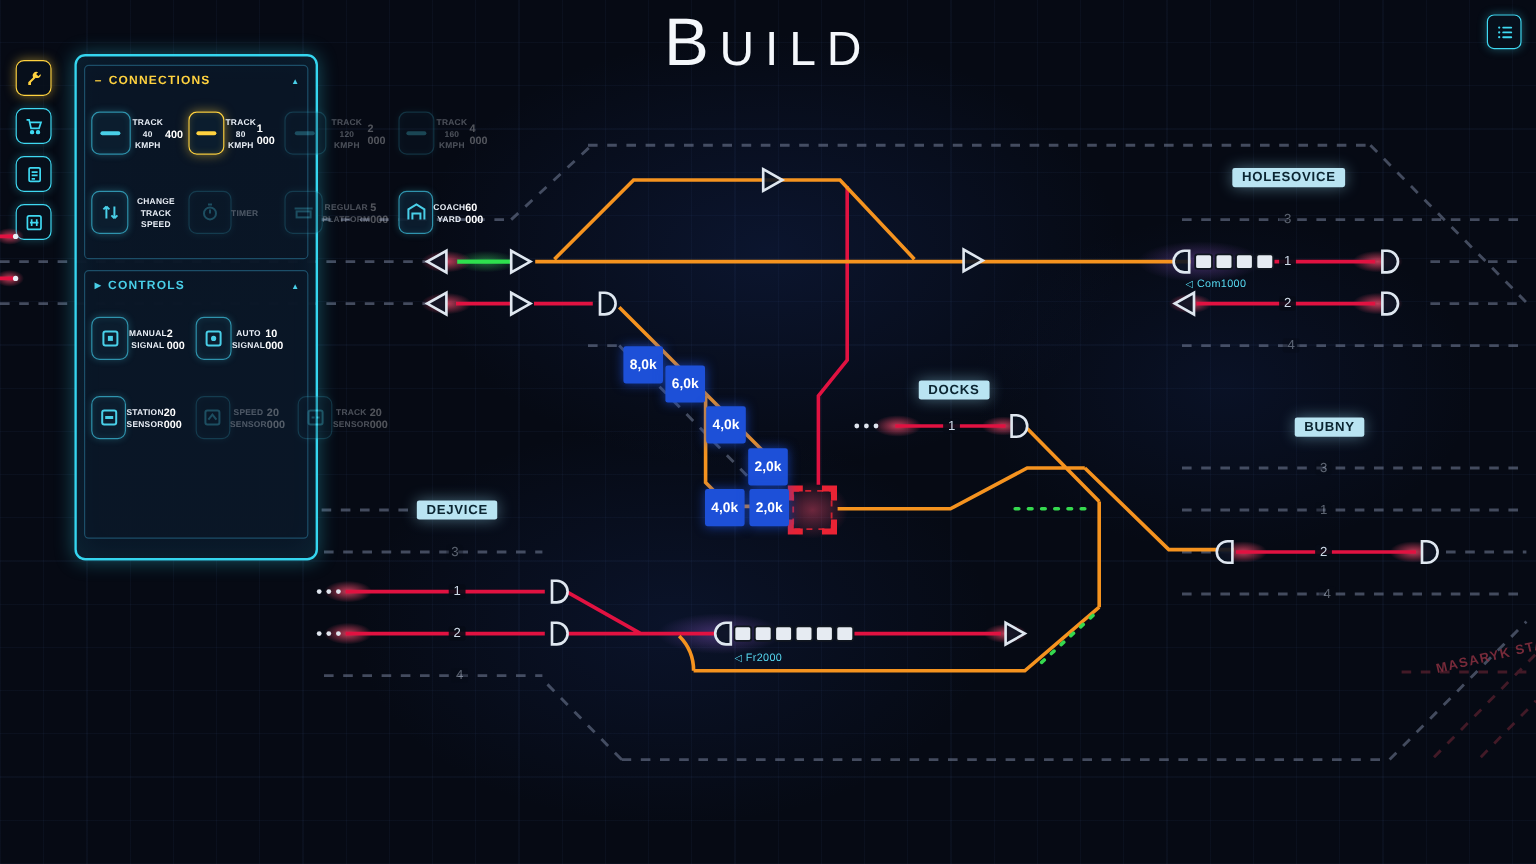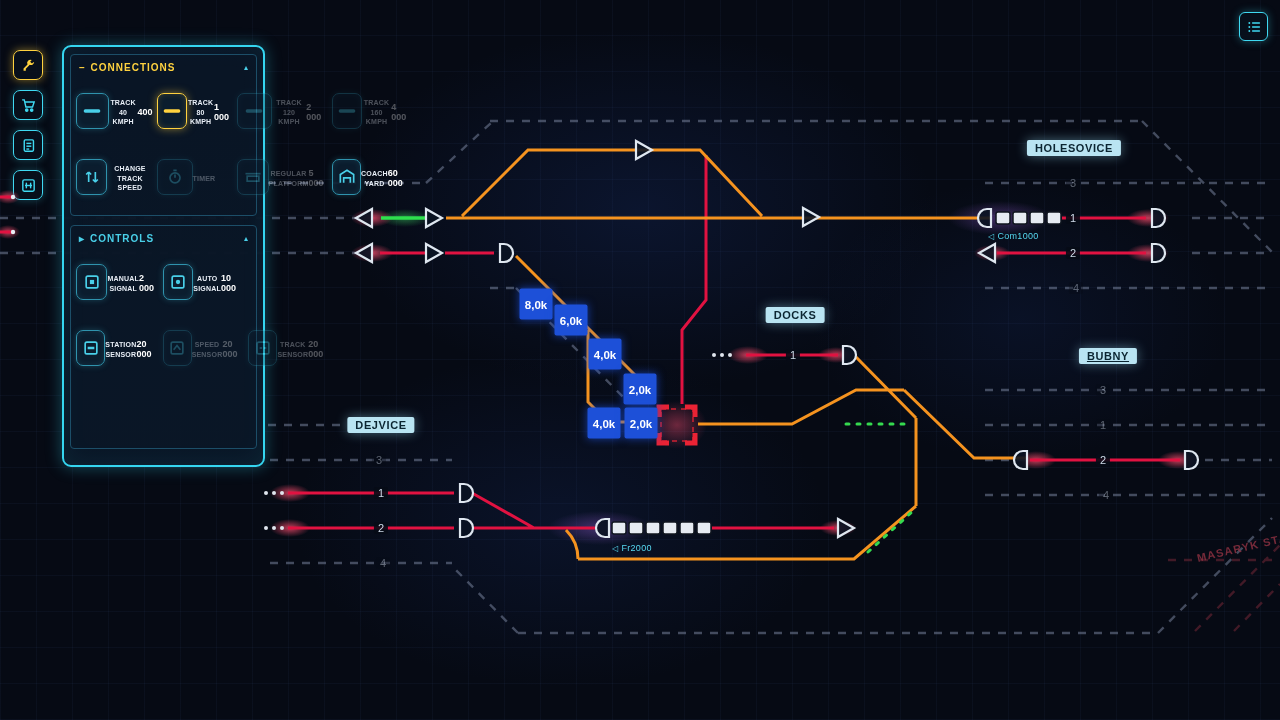--- a/index.html
+++ b/index.html
@@ -220,22 +220,22 @@
       </g>
     </g>
 
     <g>
       <rect x="661" y="409" width="32" height="32" fill="none" stroke="#ea2334" stroke-width="1.5" stroke-dasharray="5 5" opacity="0.85"></rect>
       <path fill="none" stroke="#ea2334" stroke-width="5" d="M659 417 V407 H669 M685 407 H695 V417 M695 433 V443 H685 M669 443 H659 V433"></path>
     </g>
   </svg>
 
   <div class="ov pt station-badge" style="left:1074px;top:148px;">Holesovice</div>
-  <div class="ov pt station-badge" style="left:795px;top:315px;">Docks</div>
-  <div class="ov pt station-badge" style="left:1108px;top:356px;text-decoration:underline;">Bubny</div>
+  <div class="ov pt station-badge" style="left:795px;top:325px;">Docks</div>
+  <div class="ov pt station-badge" style="left:1108px;top:356px;">Bubny</div>
   <div class="ov pt station-badge" style="left:381px;top:425px;">Dejvice</div>
   <div class="ov masaryk" style="left:1197px;top:552px;">Masaryk Stat</div>
 
   <div class="ov pt cost-chip" style="left:536px;top:304px;">8,0k</div>
   <div class="ov pt cost-chip" style="left:571px;top:320px;">6,0k</div>
   <div class="ov pt cost-chip" style="left:605px;top:354px;">4,0k</div>
   <div class="ov pt cost-chip" style="left:640px;top:389px;">2,0k</div>
   <div class="ov pt cost-chip" style="left:604px;top:423px;">4,0k</div>
   <div class="ov pt cost-chip" style="left:641px;top:423px;">2,0k</div>
 
@@ -253,20 +253,21 @@
   <div class="ov pt pnum dim" style="left:1103px;top:390px;">3</div>
   <div class="ov pt pnum dim" style="left:1103px;top:425px;">1</div>
   <div class="ov pt pnum" style="left:1103px;top:460px;">2</div>
   <div class="ov pt pnum dim" style="left:1106px;top:495px;">4</div>
   <div class="ov pt pnum dim" style="left:379px;top:460px;">3</div>
   <div class="ov pt pnum" style="left:381px;top:493px;">1</div>
   <div class="ov pt pnum" style="left:381px;top:528px;">2</div>
   <div class="ov pt pnum dim" style="left:383px;top:563px;">4</div>
   <div class="ov pt pnum" style="left:793px;top:355px;">1</div>
 
+  <div class="title">Build</div>
 
   <div class="menu-btn">
     <svg width="16" height="16" viewBox="0 0 24 24">
       <g stroke="currentColor" stroke-width="2.4" stroke-linecap="round">
         <circle cx="5" cy="6" r="1.4" fill="currentColor" stroke="none"></circle>
           <line x1="10" y1="6" x2="20" y2="6"></line>
         <circle cx="5" cy="12" r="1.4" fill="currentColor" stroke="none"></circle>
           <line x1="10" y1="12" x2="20" y2="12"></line>
         <circle cx="5" cy="18" r="1.4" fill="currentColor" stroke="none"></circle>
           <line x1="10" y1="18" x2="20" y2="18"></line>

